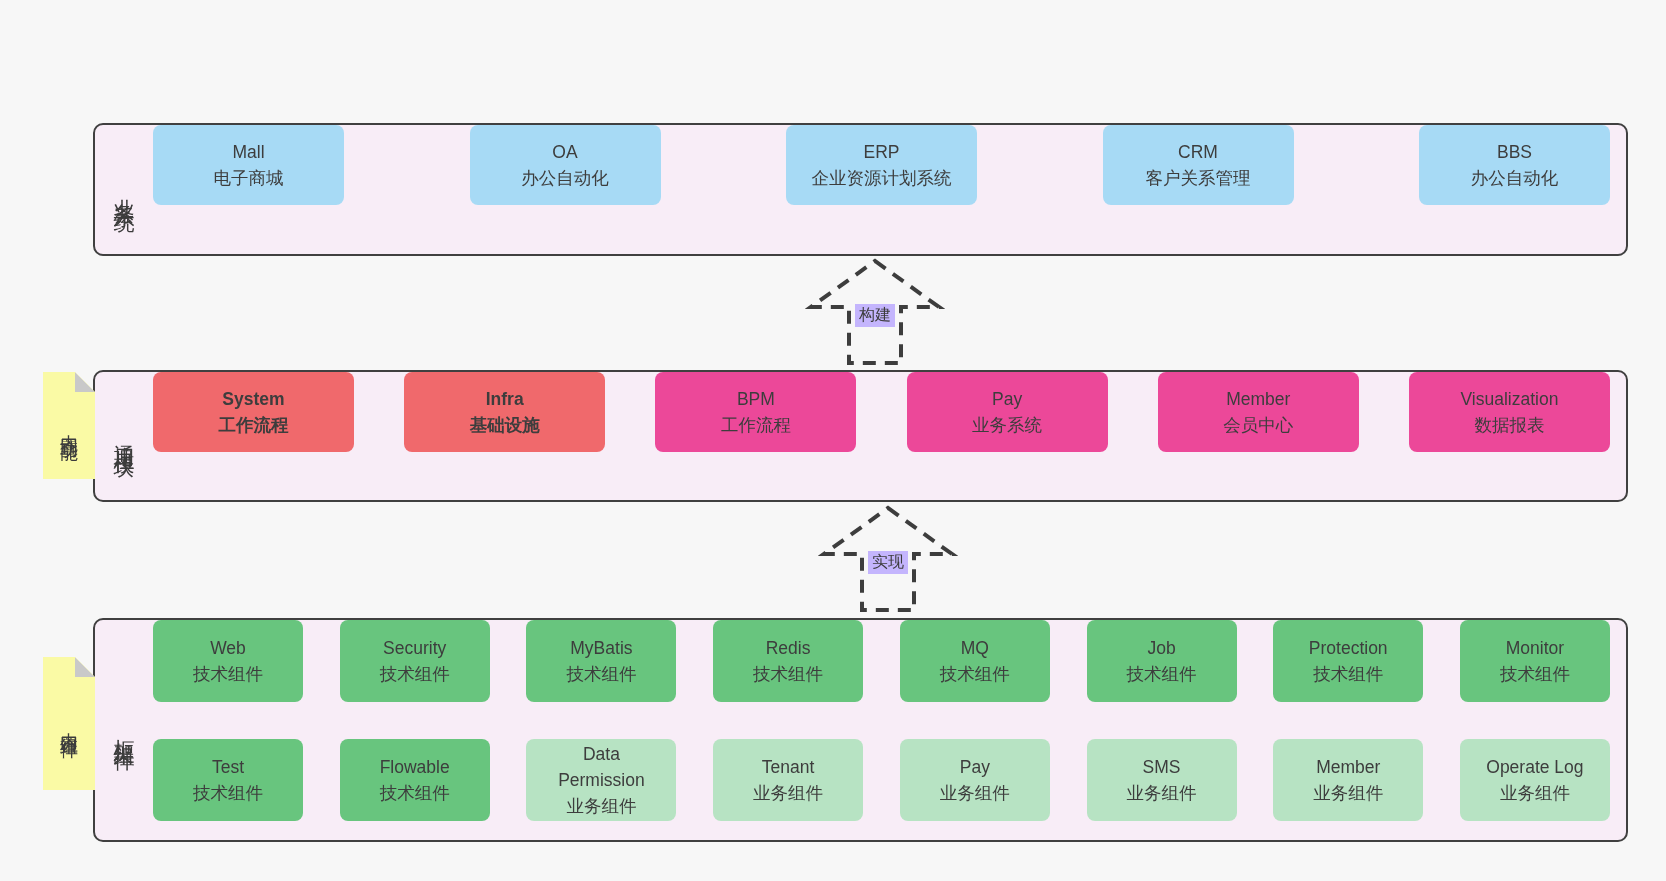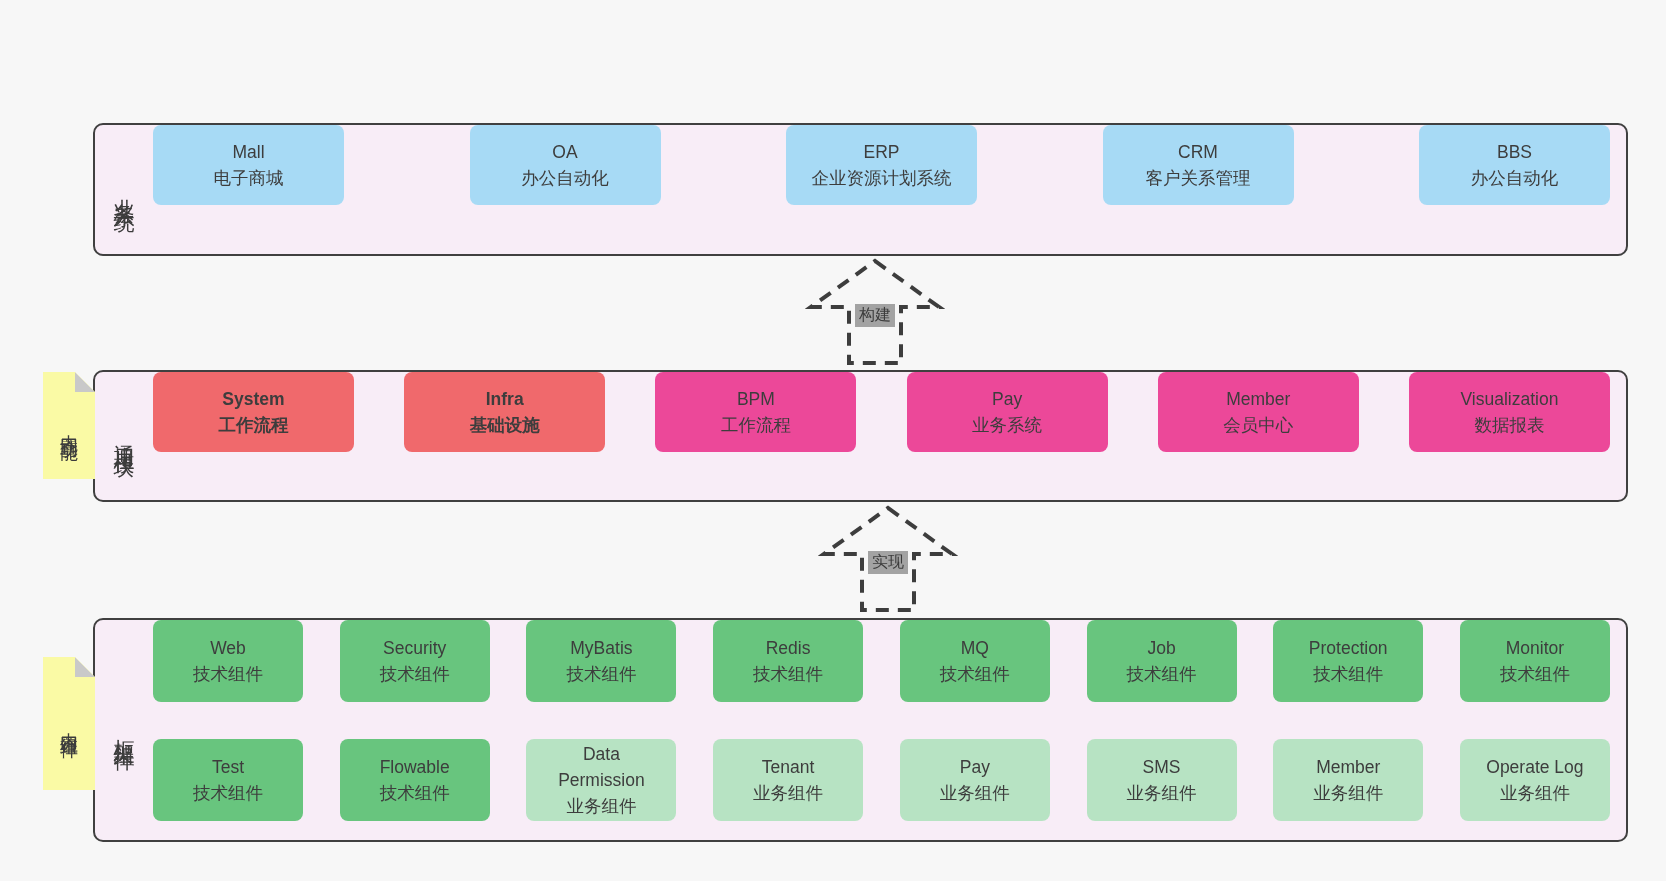--- a/index.html
+++ b/index.html
@@ -70,21 +70,21 @@
   .arrow { position:absolute; width:140px; height:110px; }
   #arrow-build { left:805px; top:258px; }
   #arrow-impl  { left:818px; top:505px;text-align:center; }
   .arrow svg { display:block; width:100%; height:100%; }
   .arrow polygon {
     fill:none; stroke:#3d3d3d; stroke-width:4;
     stroke-dasharray:13 9;
   }
   .arrow .arrow-label {
     position:absolute; left:50%; top:46px; transform:translateX(-50%);
-    background:#a3a3a3; padding:1px 4px; font-size:16px; white-space:nowrap;
+    background:#c4b5fd; padding:1px 4px; font-size:16px; white-space:nowrap;
     color:#3b3b3b;
   }
 </style>
 </head>
 <body>
 
 <div class="canvas">
 
   <section class="layer" id="layer-business">
     <div class="v-label">

